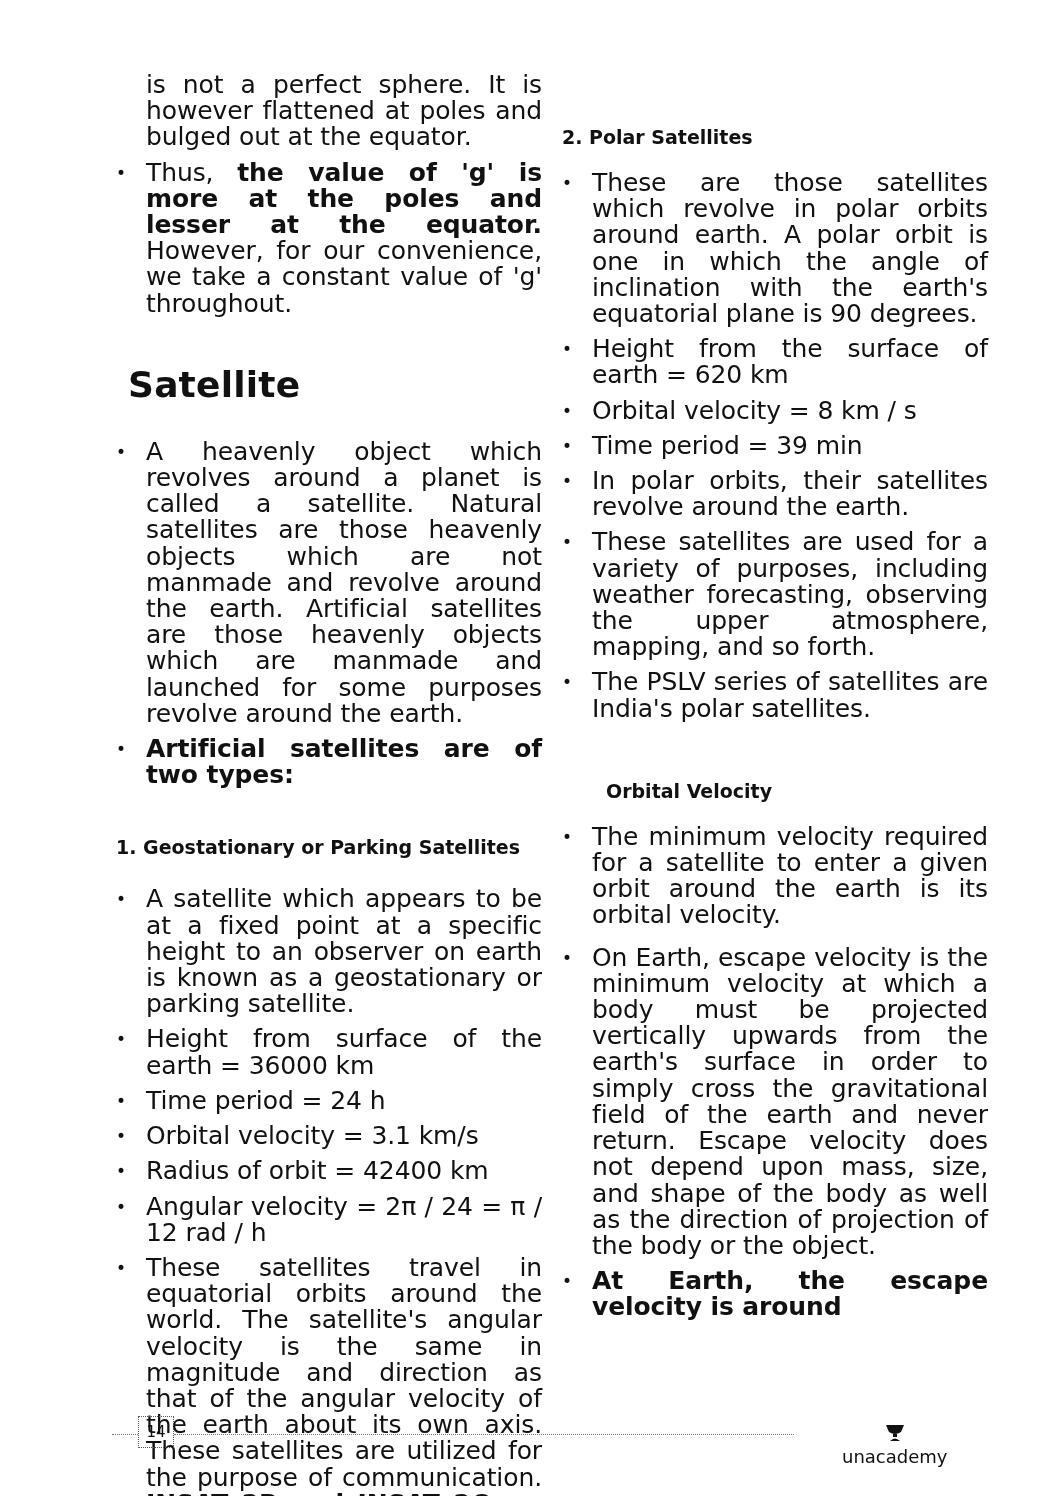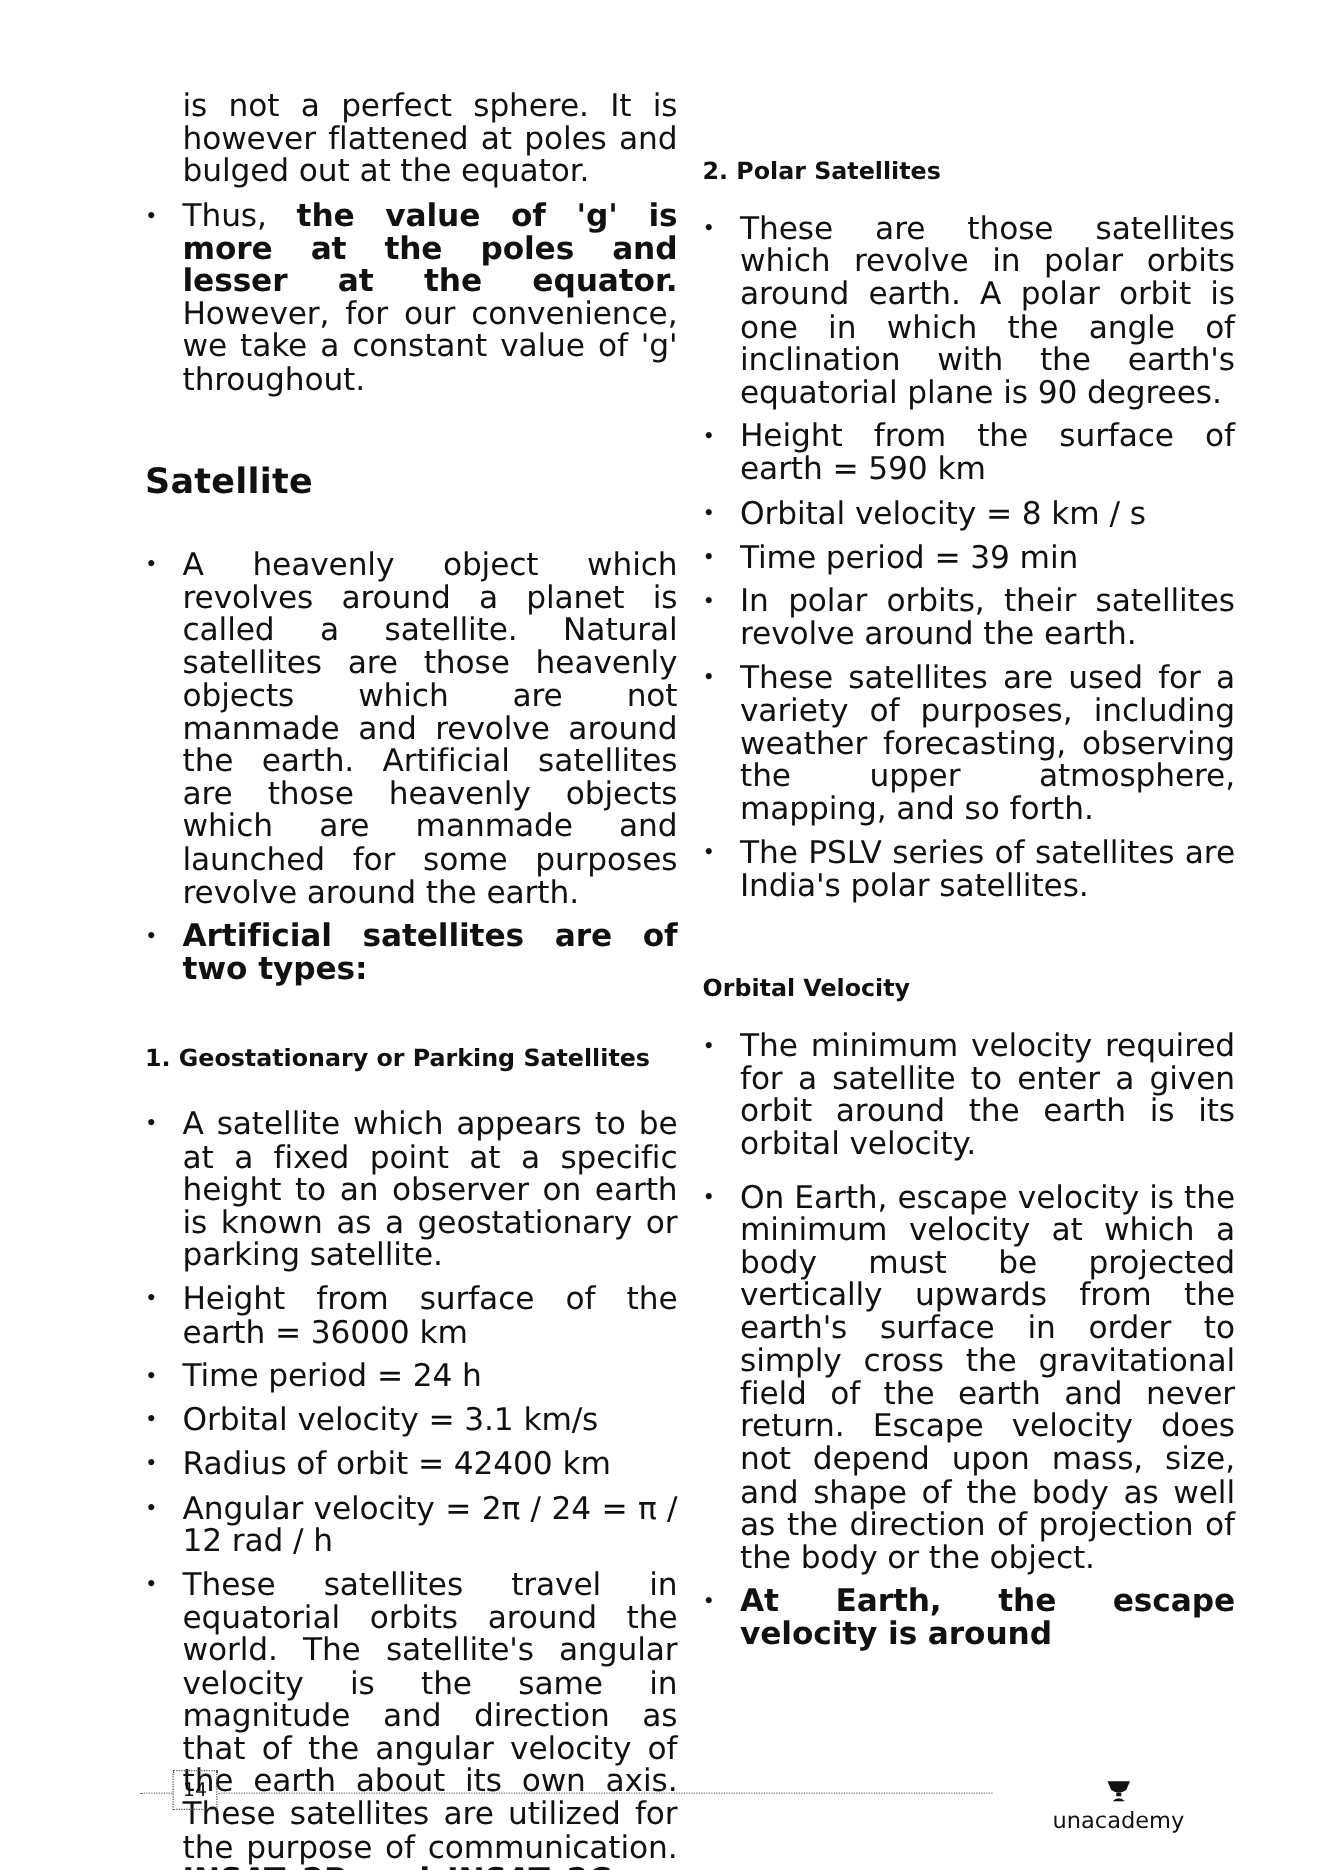--- a/index.html
+++ b/index.html
@@ -21,21 +21,21 @@
     .bullets li::before {
       content: "\2022"; position: absolute; left: 0; top: 0;
       font-size: 17px;
     }
     .bullets li.cont { padding-left: 30px; }
     .bullets li.cont::before { content: ""; }
 
     b { font-weight: bold; }
 
     .h1 {
-      font-size: 28px; font-weight: bold; margin: 0; line-height: 48px;
+      font-size: 36px; font-weight: bold; margin: 12px; line-height: 48px;
       letter-spacing: 0.2px;
     }
     .h2 {
       font-size: 19px; font-weight: bold; margin: 0; line-height: 34px;
     }
 
     .page-number-box {
       position: absolute; left: 138px; top: 1416px; width: 34px; height: 30px;
       border: 1px dotted #555; font-size: 15px; text-align: center; line-height: 30px;
     }
@@ -75,29 +75,29 @@
     <li>Angular velocity = 2π / 24 = π / 12 rad / h</li>
     <li><span>These satellites travel in equatorial orbits around the world. The satellite's angular velocity is the same in magnitude and direction as that of the angular velocity of the earth about its own axis. These satellites are utilized for the purpose of communication. </span><b>INSAT 2B and INSAT 2C</b><span> are India's geostationary satellites.</span></li>
   </ul>
 </div>
 
 <div class="col col-right">
   <h2 class="h2">2. Polar Satellites</h2>
 
   <ul class="bullets" style="margin-top:16px;">
     <li>These are those satellites which revolve in polar orbits around earth. A polar orbit is one in which the angle of inclination with the earth's equatorial plane is 90 degrees.</li>
-    <li>Height from the surface of earth = 590 km</li>
+    <li>Height from the surface of earth = 620 km</li>
     <li>Orbital velocity = 8 km / s</li>
     <li>Time period = 39 min</li>
     <li>In polar orbits, their satellites revolve around the earth.</li>
     <li>These satellites are used for a variety of purposes, including weather forecasting, observing the upper atmosphere, mapping, and so forth.</li>
     <li>The PSLV series of satellites are India's polar satellites.</li>
   </ul>
 
-  <h2 class="h2" style="margin-top:52px;">Orbital Velocity</h2>
+  <h2 class="h2" style="margin-top:52px;margin-left:44px;">Orbital Velocity</h2>
 
   <ul class="bullets" style="margin-top:16px;">
     <li>The minimum velocity required for a satellite to enter a given orbit around the earth is its orbital velocity.</li>
   </ul>
 
 
   <ul class="bullets" style="margin-top:16px;">
     <li>On Earth, escape velocity is the minimum velocity at which a body must be projected vertically upwards from the earth's surface in order to simply cross the gravitational field of the earth and never return. Escape velocity does not depend upon mass, size, and shape of the body as well as the direction of projection of the body or the object.</li>
     <li><b>At Earth, the escape velocity is around</b></li>
   </ul>

